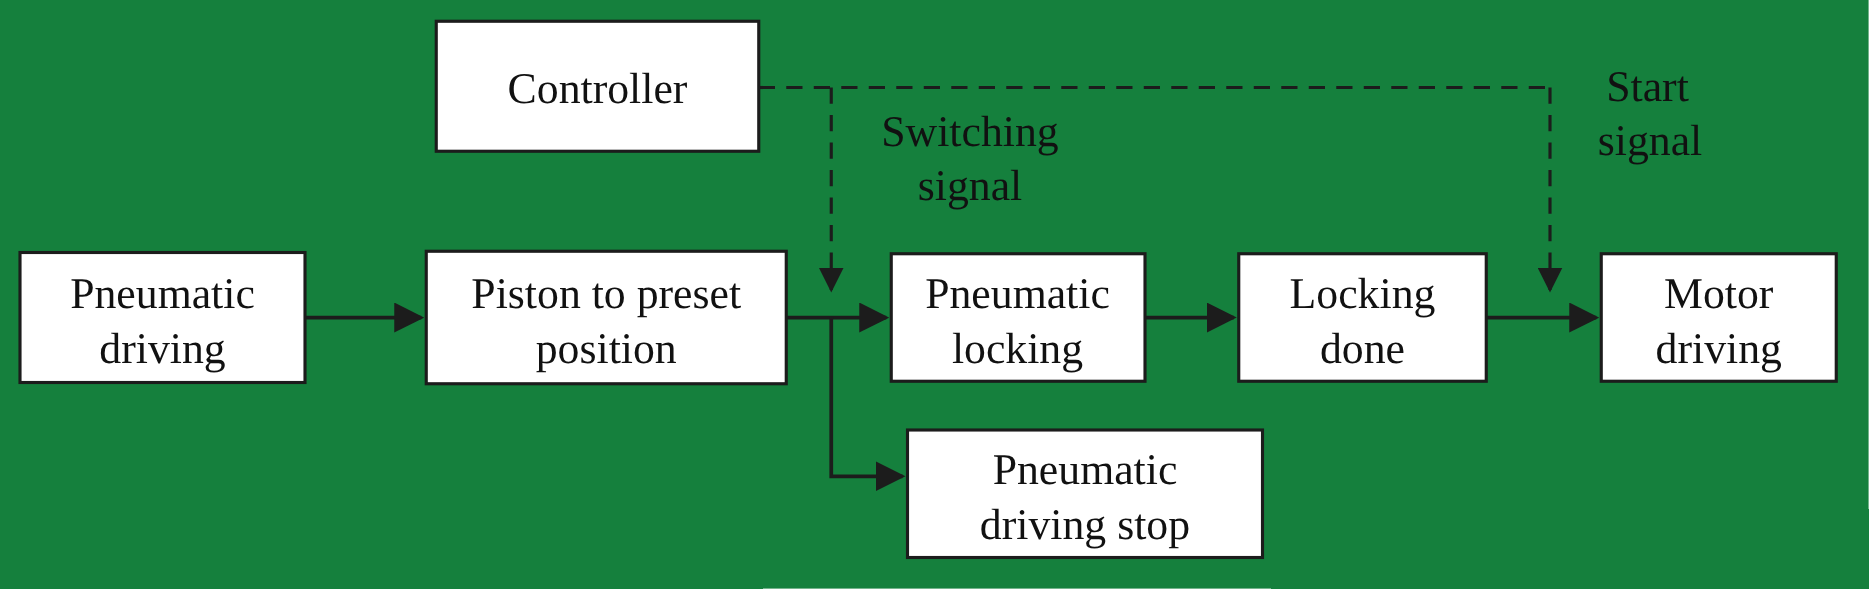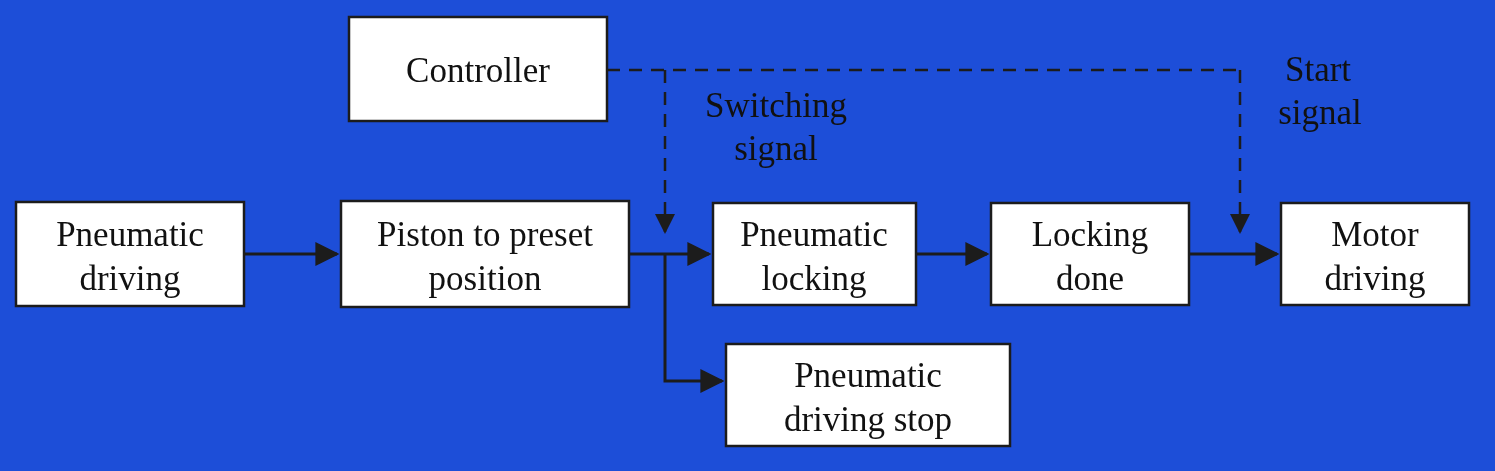--- a/index.html
+++ b/index.html
@@ -3,21 +3,21 @@
 <meta charset="utf-8">
 <style>
   html, body {
     margin: 0;
     padding: 0;
     background: #ffffff;
   }
   .canvas-wrap {
     width: 1495px;
     height: 471px;
-    background: #1d4ed8;
+    background: #15803d;
     position: relative;
     overflow: hidden;
   }
   svg {
     display: block;
     font-family: "Liberation Serif", serif;
   }
   text {
     font-family: "Liberation Serif", serif;
     font-size: 35px;

